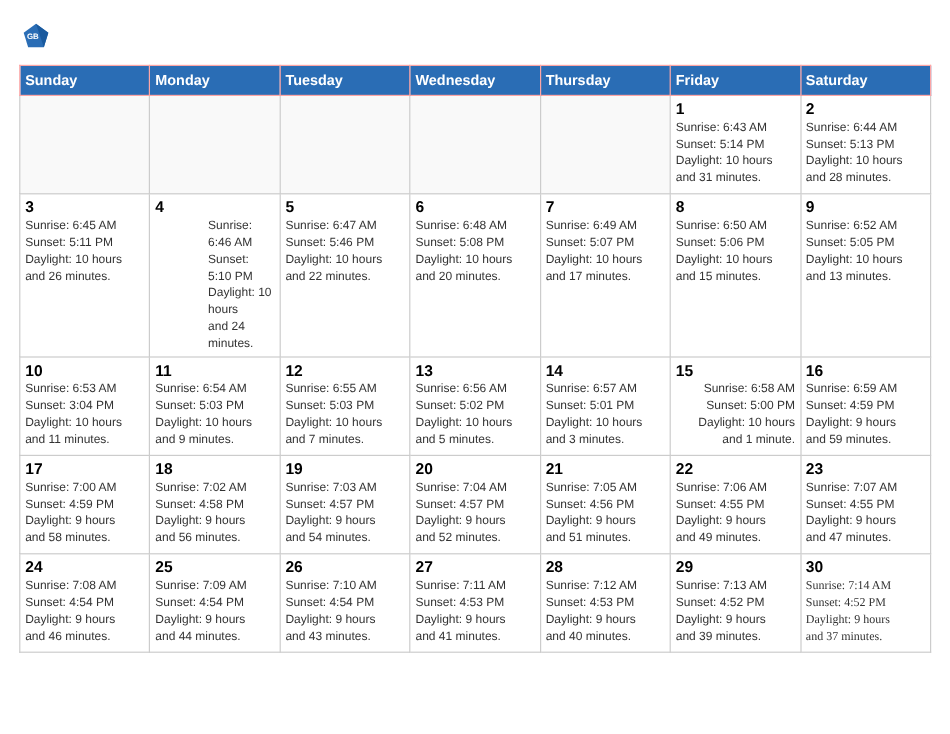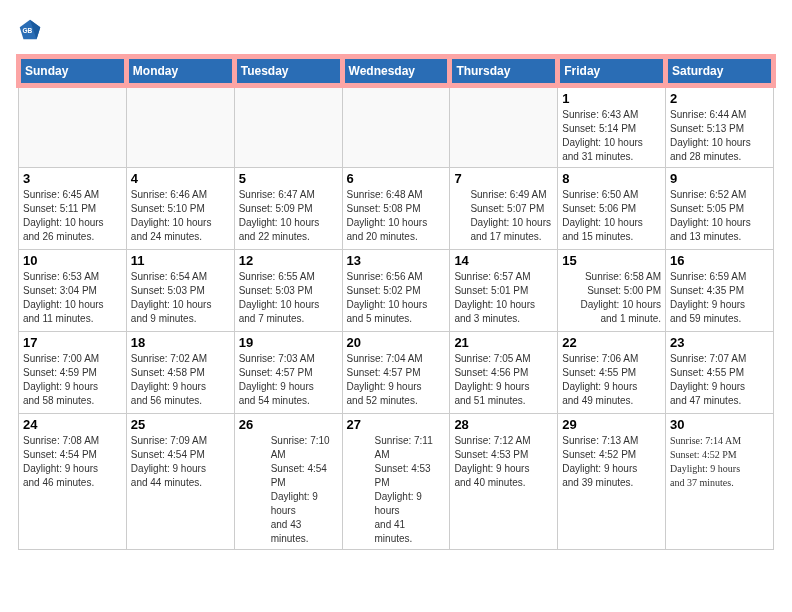--- a/index.html
+++ b/index.html
@@ -48,21 +48,21 @@
       width: 100%;
       border-collapse: collapse;
       font-size: 11px;
     }
     .calendar th {
       background: #2a6db5;
       color: #fff;
       padding: 5px 4px;
       text-align: left;
       font-size: 12px;
-      border: 5px solid #fca5a5;
+      border: 1px solid #fca5a5;
     }
     .calendar td {
       border: 1px solid #ccc;
       vertical-align: top;
       padding: 3px 4px;
       width: calc(100%/7);
       height: 82px;
       background: #fff;
     }
     .calendar td.empty {
@@ -141,42 +141,42 @@
       <tr>
         <td>
           <span class="day-number">3</span>
           <div class="day-info" style="white-space: pre-line;">Sunrise: 6:45 AM
 Sunset: 5:11 PM
 Daylight: 10 hours
 and 26 minutes.</div>
         </td>
         <td>
           <span class="day-number">4</span>
-          <div class="day-info" style="white-space: pre-line;">Sunrise: 6:46 AM
+          <div class="day-info" style="white-space: pre-line; margin-left: 44px;">Sunrise: 6:46 AM
 Sunset: 5:10 PM
 Daylight: 10 hours
 and 24 minutes.</div>
         </td>
         <td>
           <span class="day-number">5</span>
           <div class="day-info" style="white-space: pre-line;">Sunrise: 6:47 AM
-Sunset: 5:09 PM
+Sunset: 5:46 PM
 Daylight: 10 hours
 and 22 minutes.</div>
         </td>
         <td>
           <span class="day-number">6</span>
           <div class="day-info" style="white-space: pre-line;">Sunrise: 6:48 AM
 Sunset: 5:08 PM
 Daylight: 10 hours
 and 20 minutes.</div>
         </td>
         <td>
           <span class="day-number">7</span>
-          <div class="day-info" style="white-space: pre-line; margin-left: 16px;">Sunrise: 6:49 AM
+          <div class="day-info" style="white-space: pre-line;">Sunrise: 6:49 AM
 Sunset: 5:07 PM
 Daylight: 10 hours
 and 17 minutes.</div>
         </td>
         <td>
           <span class="day-number">8</span>
           <div class="day-info" style="white-space: pre-line;">Sunrise: 6:50 AM
 Sunset: 5:06 PM
 Daylight: 10 hours
 and 15 minutes.</div>
@@ -228,21 +228,21 @@
         <td>
           <span class="day-number">15</span>
           <div class="day-info" style="white-space: pre-line; text-align: right;">Sunrise: 6:58 AM
 Sunset: 5:00 PM
 Daylight: 10 hours
 and 1 minute.</div>
         </td>
         <td>
           <span class="day-number">16</span>
           <div class="day-info" style="white-space: pre-line;">Sunrise: 6:59 AM
-Sunset: 4:35 PM
+Sunset: 4:59 PM
 Daylight: 9 hours
 and 59 minutes.</div>
         </td>
       </tr>
       <tr>
         <td>
           <span class="day-number">17</span>
           <div class="day-info" style="white-space: pre-line;">Sunrise: 7:00 AM
 Sunset: 4:59 PM
 Daylight: 9 hours
@@ -301,28 +301,28 @@
         </td>
         <td>
           <span class="day-number">25</span>
           <div class="day-info" style="white-space: pre-line;">Sunrise: 7:09 AM
 Sunset: 4:54 PM
 Daylight: 9 hours
 and 44 minutes.</div>
         </td>
         <td>
           <span class="day-number">26</span>
-          <div class="day-info" style="white-space: pre-line; margin-left: 32px;">Sunrise: 7:10 AM
+          <div class="day-info" style="white-space: pre-line;">Sunrise: 7:10 AM
 Sunset: 4:54 PM
 Daylight: 9 hours
 and 43 minutes.</div>
         </td>
         <td>
           <span class="day-number">27</span>
-          <div class="day-info" style="white-space: pre-line; margin-left: 28px;">Sunrise: 7:11 AM
+          <div class="day-info" style="white-space: pre-line;">Sunrise: 7:11 AM
 Sunset: 4:53 PM
 Daylight: 9 hours
 and 41 minutes.</div>
         </td>
         <td>
           <span class="day-number">28</span>
           <div class="day-info" style="white-space: pre-line;">Sunrise: 7:12 AM
 Sunset: 4:53 PM
 Daylight: 9 hours
 and 40 minutes.</div>

